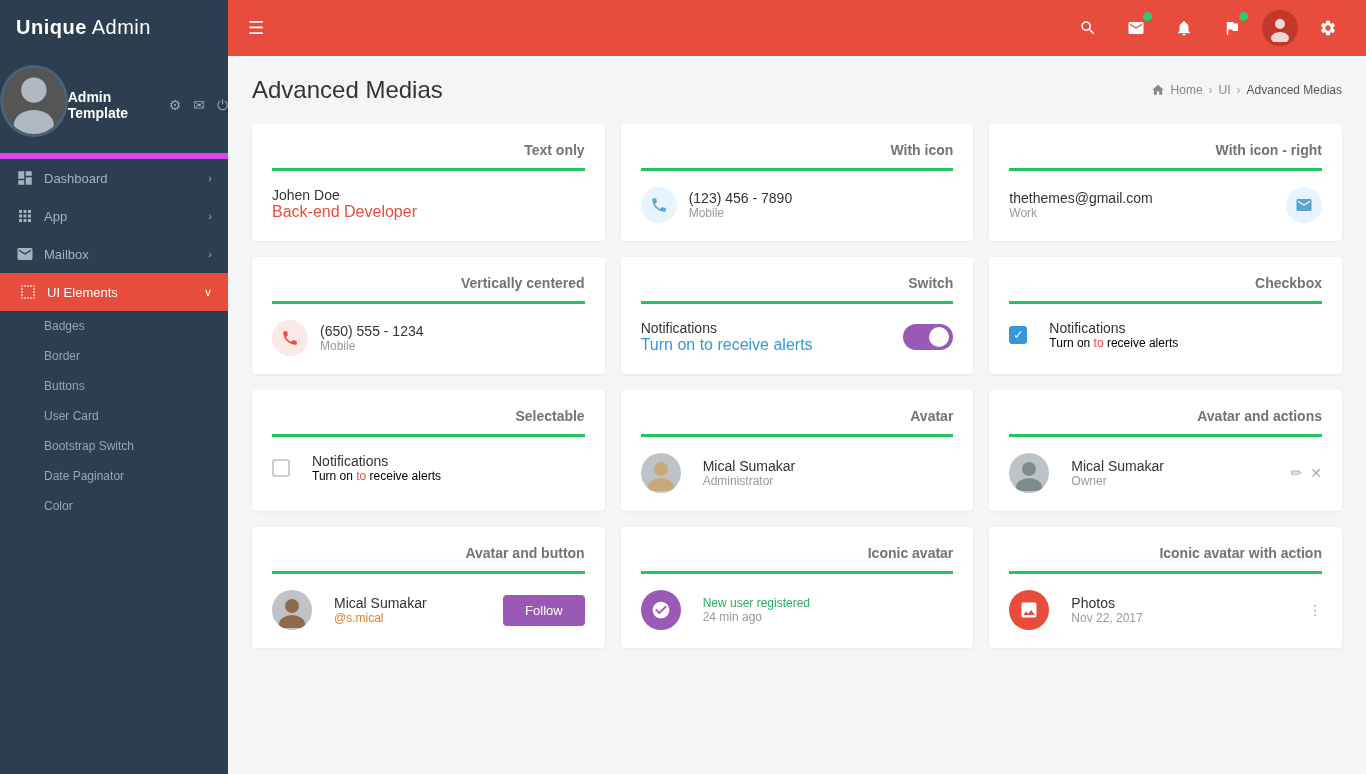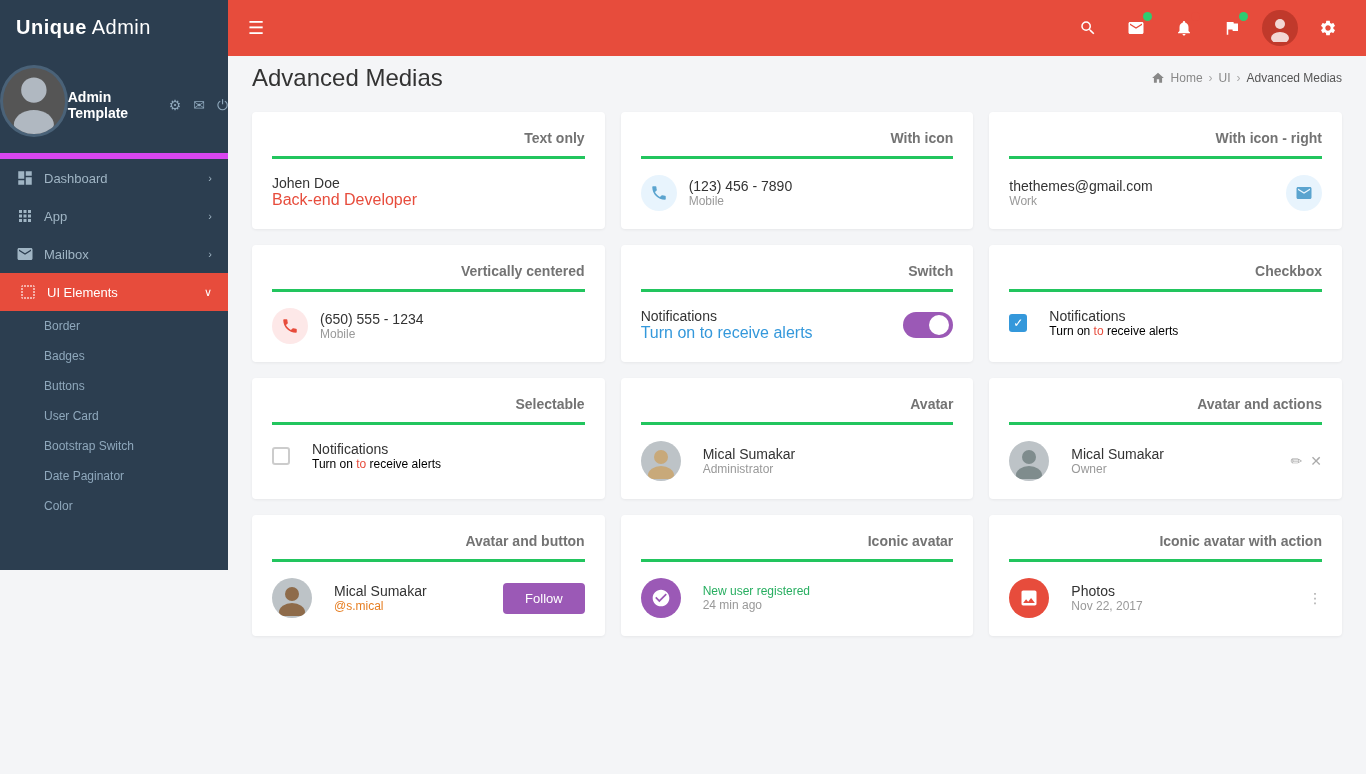--- a/index.html
+++ b/index.html
@@ -6,21 +6,21 @@
     body { font-family: 'Segoe UI', Arial, sans-serif; background: #f4f5f7; display: flex; height: 774px; overflow: hidden; }
 
     
     .sidebar {
       width: 228px;
       min-width: 228px;
       background: #2c3e50;
       color: #ccc;
       display: flex;
       flex-direction: column;
-      height: 570px;
+      height: 774px;
       overflow-y: auto;
     }
     .sidebar-brand {
       padding: 16px;
       font-size: 20px;
       color: #fff;
       font-weight: 300;
       letter-spacing: 0.5px;
     }
     .sidebar-brand span { font-weight: 700; }
@@ -100,21 +100,21 @@
     .topbar-avatar {
       width: 36px; height: 36px; border-radius: 50%;
       background: #c0392b; overflow: hidden;
       display: flex; align-items: center; justify-content: center;
       cursor: pointer;
     }
 
     
     .content {
       flex: 1;
-      padding: 8px 24px;
+      padding: 20px 24px;
       overflow-y: auto;
       background: #f4f5f7;
     }
 
     
     .page-header {
       display: flex; align-items: center; justify-content: space-between;
       margin-bottom: 20px;
     }
     .page-title { font-size: 24px; color: #333; font-weight: 400; }
@@ -272,22 +272,22 @@
   <div class="sidebar-item active">
     <div class="sidebar-item-left">
       <svg viewBox="0 0 24 24" fill="currentColor">
           <path d="M3 5h2V3c-1.1 0-2 .9-2 2zm0 8h2v-2H3v2zm4 8h2v-2H7v2zM3 9h2V7H3v2zm10-6h-2v2h2V3zm6 0v2h2c0-1.1-.9-2-2-2zM5 21v-2H3c0 1.1.9 2 2 2zm-2-4h2v-2H3v2zM9 3H7v2h2V3zm2 18h2v-2h-2v2zm8-8h2v-2h-2v2zm0 8c1.1 0 2-.9 2-2h-2v2zm0-12h2V7h-2v2zm0 8h2v-2h-2v2zm-4 4h2v-2h-2v2zm0-16h2V3h-2v2z"></path>
         </svg>
       <span>UI Elements</span>
     </div>
     <span class="sidebar-arrow">∨</span>
   </div>
 
+  <div class="sidebar-sub-item">Badges</div>
   <div class="sidebar-sub-item">Border</div>
-  <div class="sidebar-sub-item">Badges</div>
   <div class="sidebar-sub-item">Buttons</div>
   <div class="sidebar-sub-item">User Card</div>
   <div class="sidebar-sub-item">Bootstrap Switch</div>
   <div class="sidebar-sub-item">Date Paginator</div>
   <div class="sidebar-sub-item">Color</div>
 </div>
 
 <div class="main">
 
   <div class="topbar">

